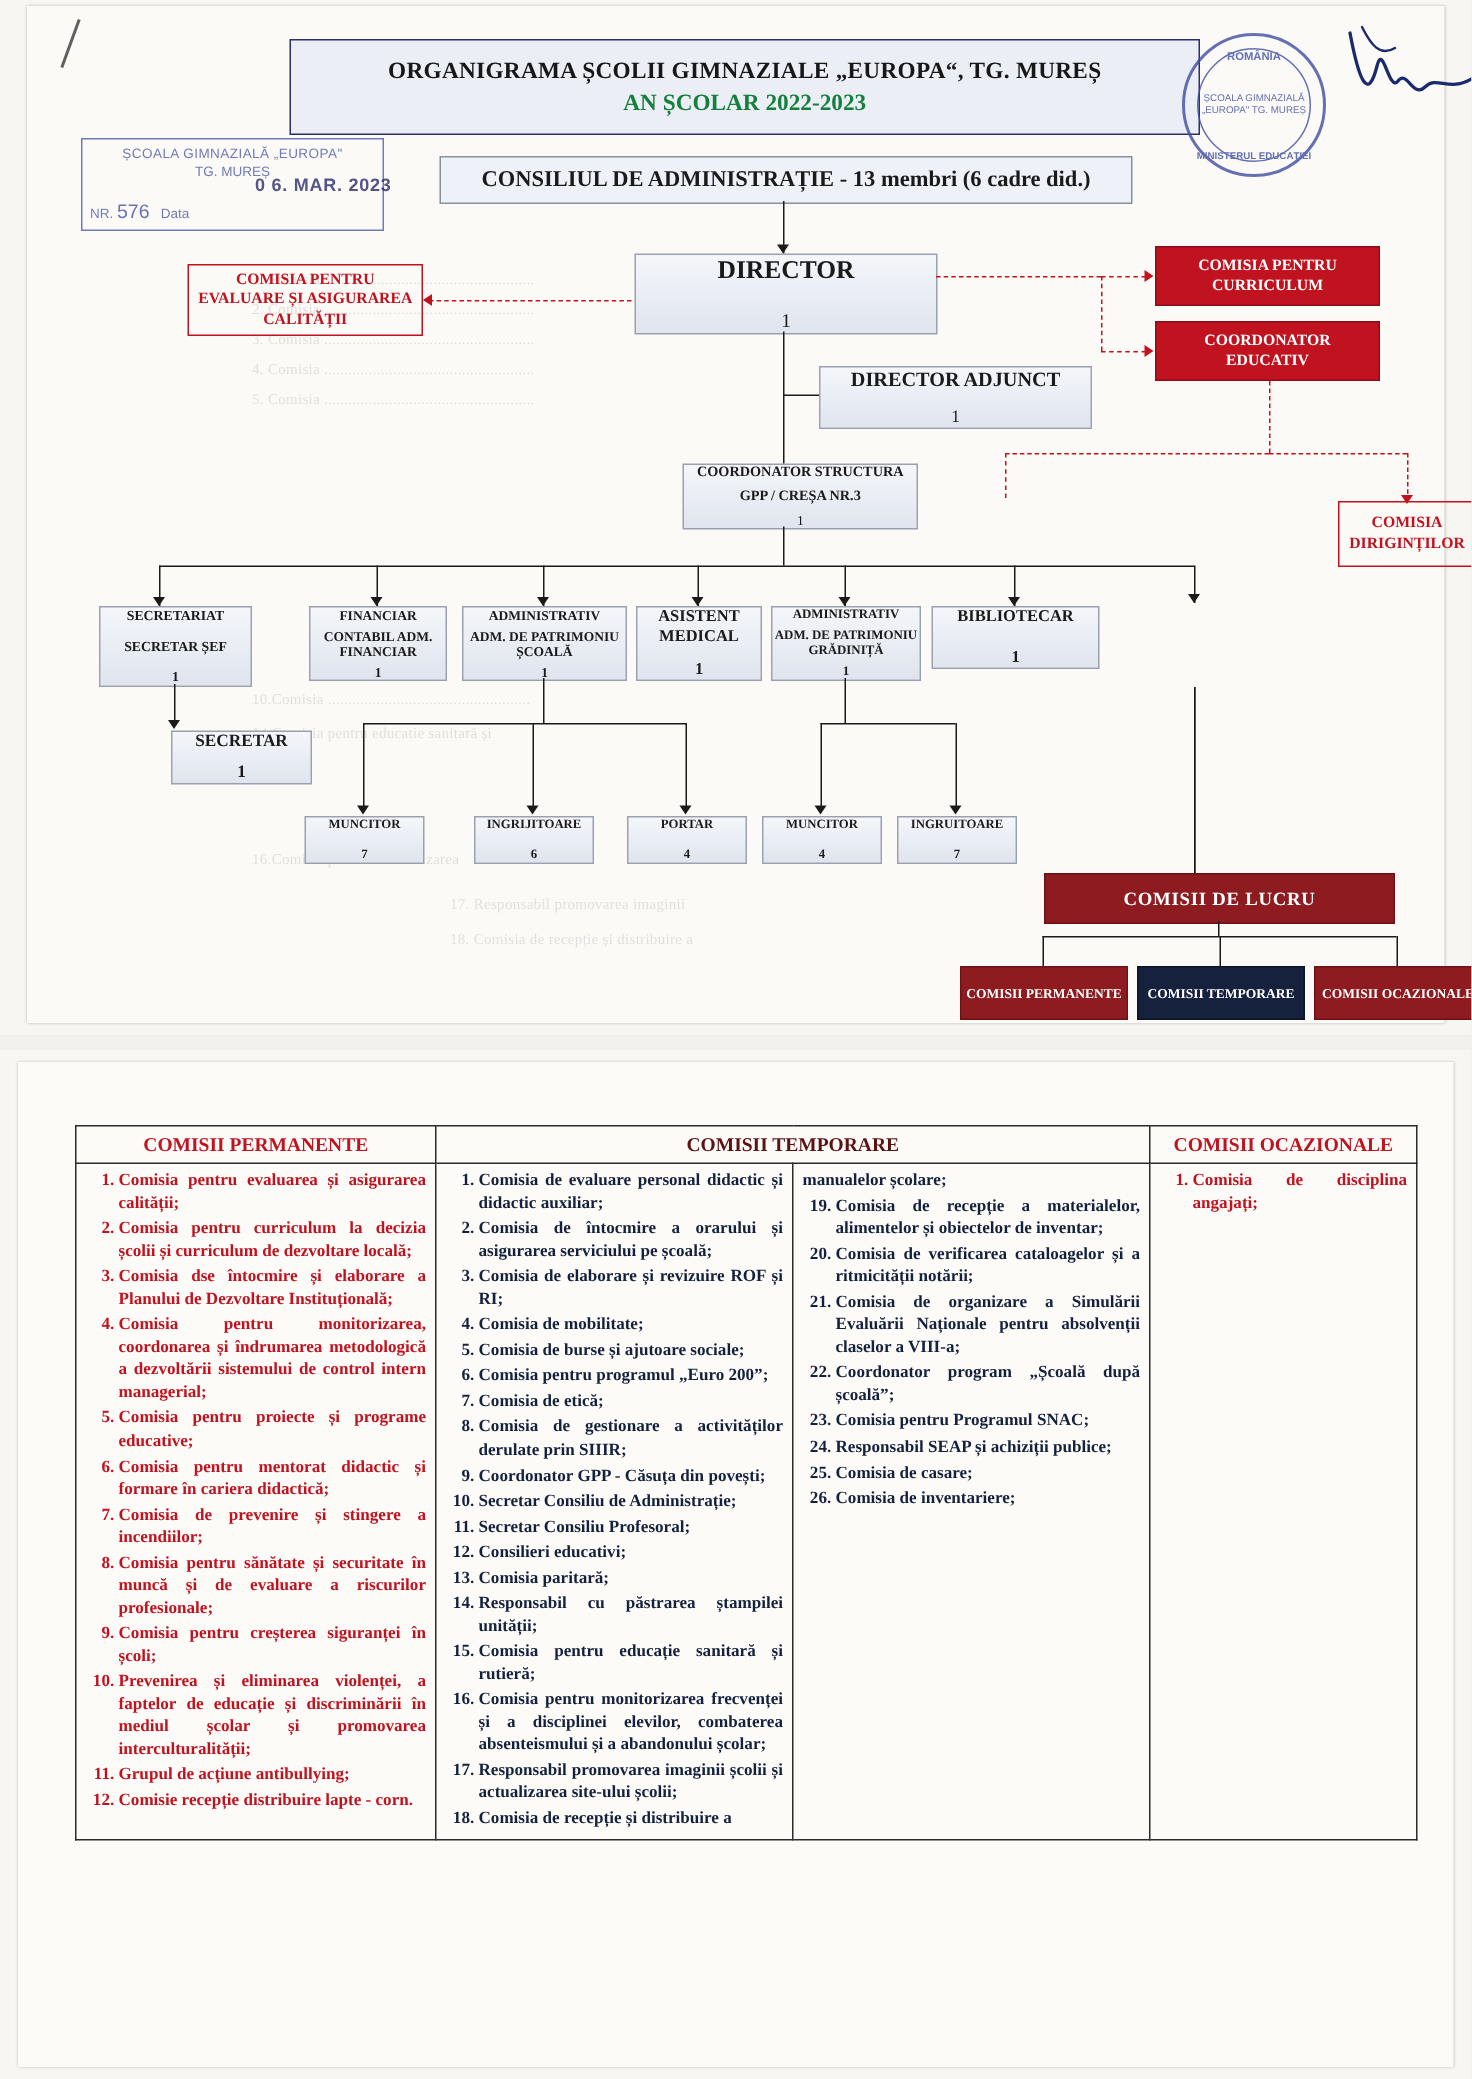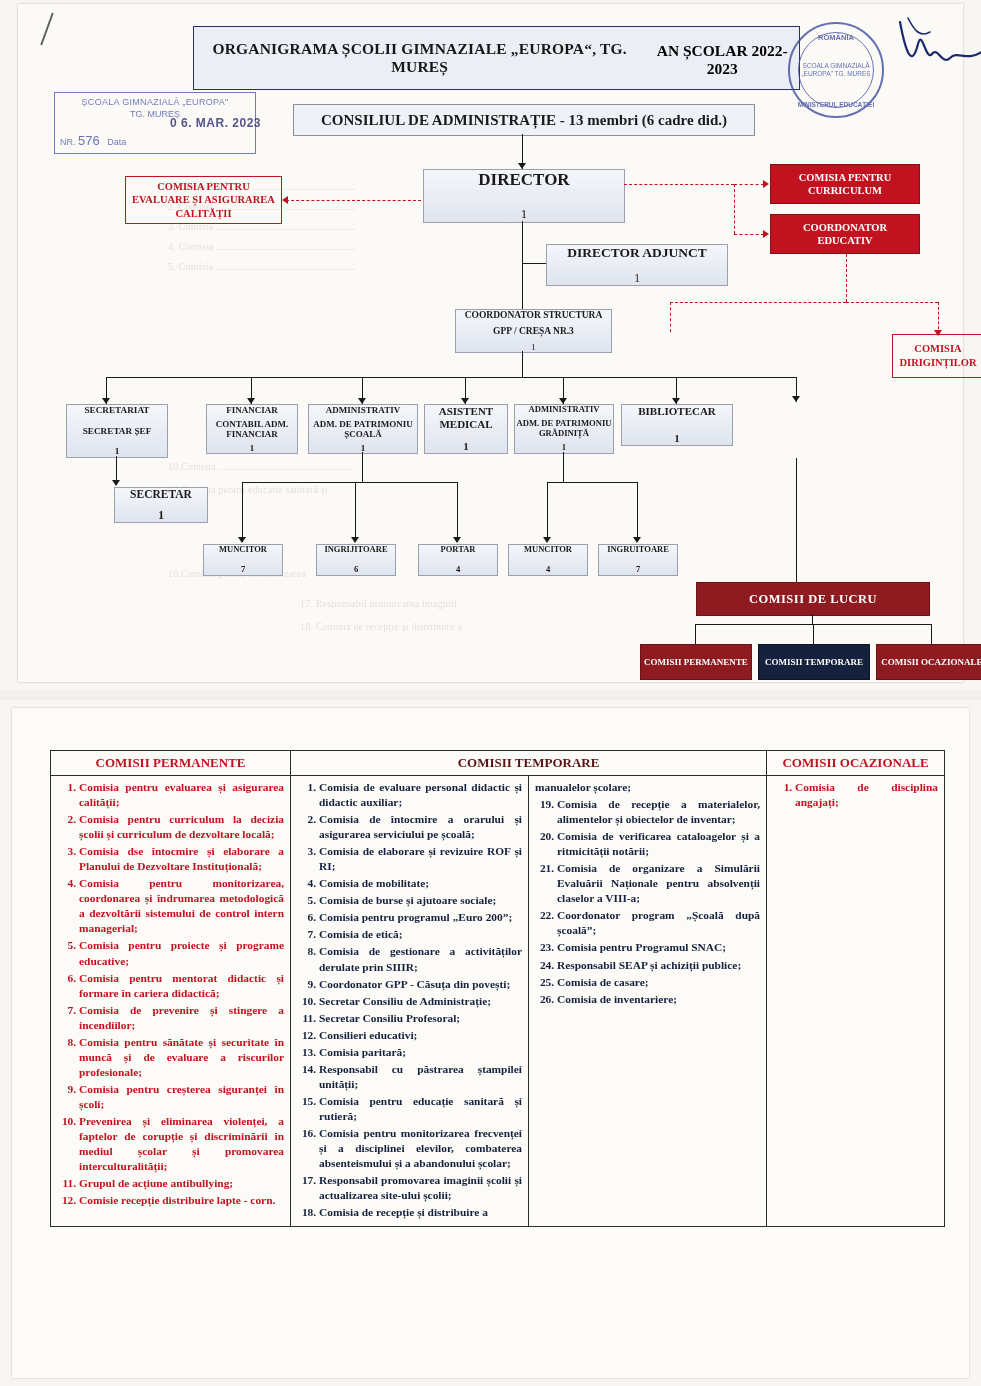--- a/index.html
+++ b/index.html
@@ -23,25 +23,25 @@
     box-shadow:0 0 2px rgba(0,0,0,.25);
   }
   
   .ghost{
     position:absolute;color:rgba(90,90,90,.16);font-size:10px;line-height:16px;
     font-family:"Liberation Serif", serif;white-space:pre;letter-spacing:.2px;
   }
   .title-box{
     position:absolute;left:175px;top:22px;width:605px;height:62px;
     border:1.5px solid #2b2f6b;background:#eceef6;
-    display:flex;flex-direction:row;align-items:center;justify-content:center;
+    display:flex;flex-direction:column;align-items:center;justify-content:center;
     text-align:center;
   }
   .title-box .t1{font-size:15.5px;font-weight:bold;letter-spacing:.2px;color:#171717;}
-  .title-box .t2{font-size:15.5px;font-weight:bold;color:#000000;margin-top:3px;}
+  .title-box .t2{font-size:15.5px;font-weight:bold;color:#15803d;margin-top:3px;}
 
   .ca-box{
     position:absolute;left:275px;top:100px;width:460px;height:30px;
     border:1.5px solid #8a8f9e;background:#eef1f7;
     display:flex;align-items:center;justify-content:center;
     font-size:15px;font-weight:bold;
   }
 
   .node{
     position:absolute;border:1px solid #9aa0ae;
@@ -399,21 +399,21 @@
           <ol class="lst red">
             <li>Comisia pentru evaluarea și asigurarea calității;</li>
             <li>Comisia pentru curriculum la decizia școlii și curriculum de dezvoltare locală;</li>
             <li>Comisia dse întocmire și elaborare a Planului de Dezvoltare Instituțională;</li>
             <li>Comisia pentru monitorizarea, coordonarea și îndrumarea metodologică a dezvoltării sistemului de control intern managerial;</li>
             <li>Comisia pentru proiecte și programe educative;</li>
             <li>Comisia pentru mentorat didactic și formare în cariera didactică;</li>
             <li>Comisia de prevenire și stingere a incendiilor;</li>
             <li>Comisia pentru sănătate și securitate în muncă și de evaluare a riscurilor profesionale;</li>
             <li>Comisia pentru creșterea siguranței în școli;</li>
-            <li>Prevenirea și eliminarea violenței, a faptelor de corupție și discriminării în mediul școlar și promovarea interculturalității;</li>
+            <li>Prevenirea și eliminarea violenței, a faptelor de educație și discriminării în mediul școlar și promovarea interculturalității;</li>
             <li>Grupul de acțiune antibullying;</li>
             <li>Comisie recepție distribuire lapte - corn.</li>
           </ol>
         </td>
         <td>
           <ol class="lst dark">
             <li>Comisia de evaluare personal didactic și didactic auxiliar;</li>
             <li>Comisia de întocmire a orarului și asigurarea serviciului pe școală;</li>
             <li>Comisia de elaborare și revizuire ROF și RI;</li>
             <li>Comisia de mobilitate;</li>

